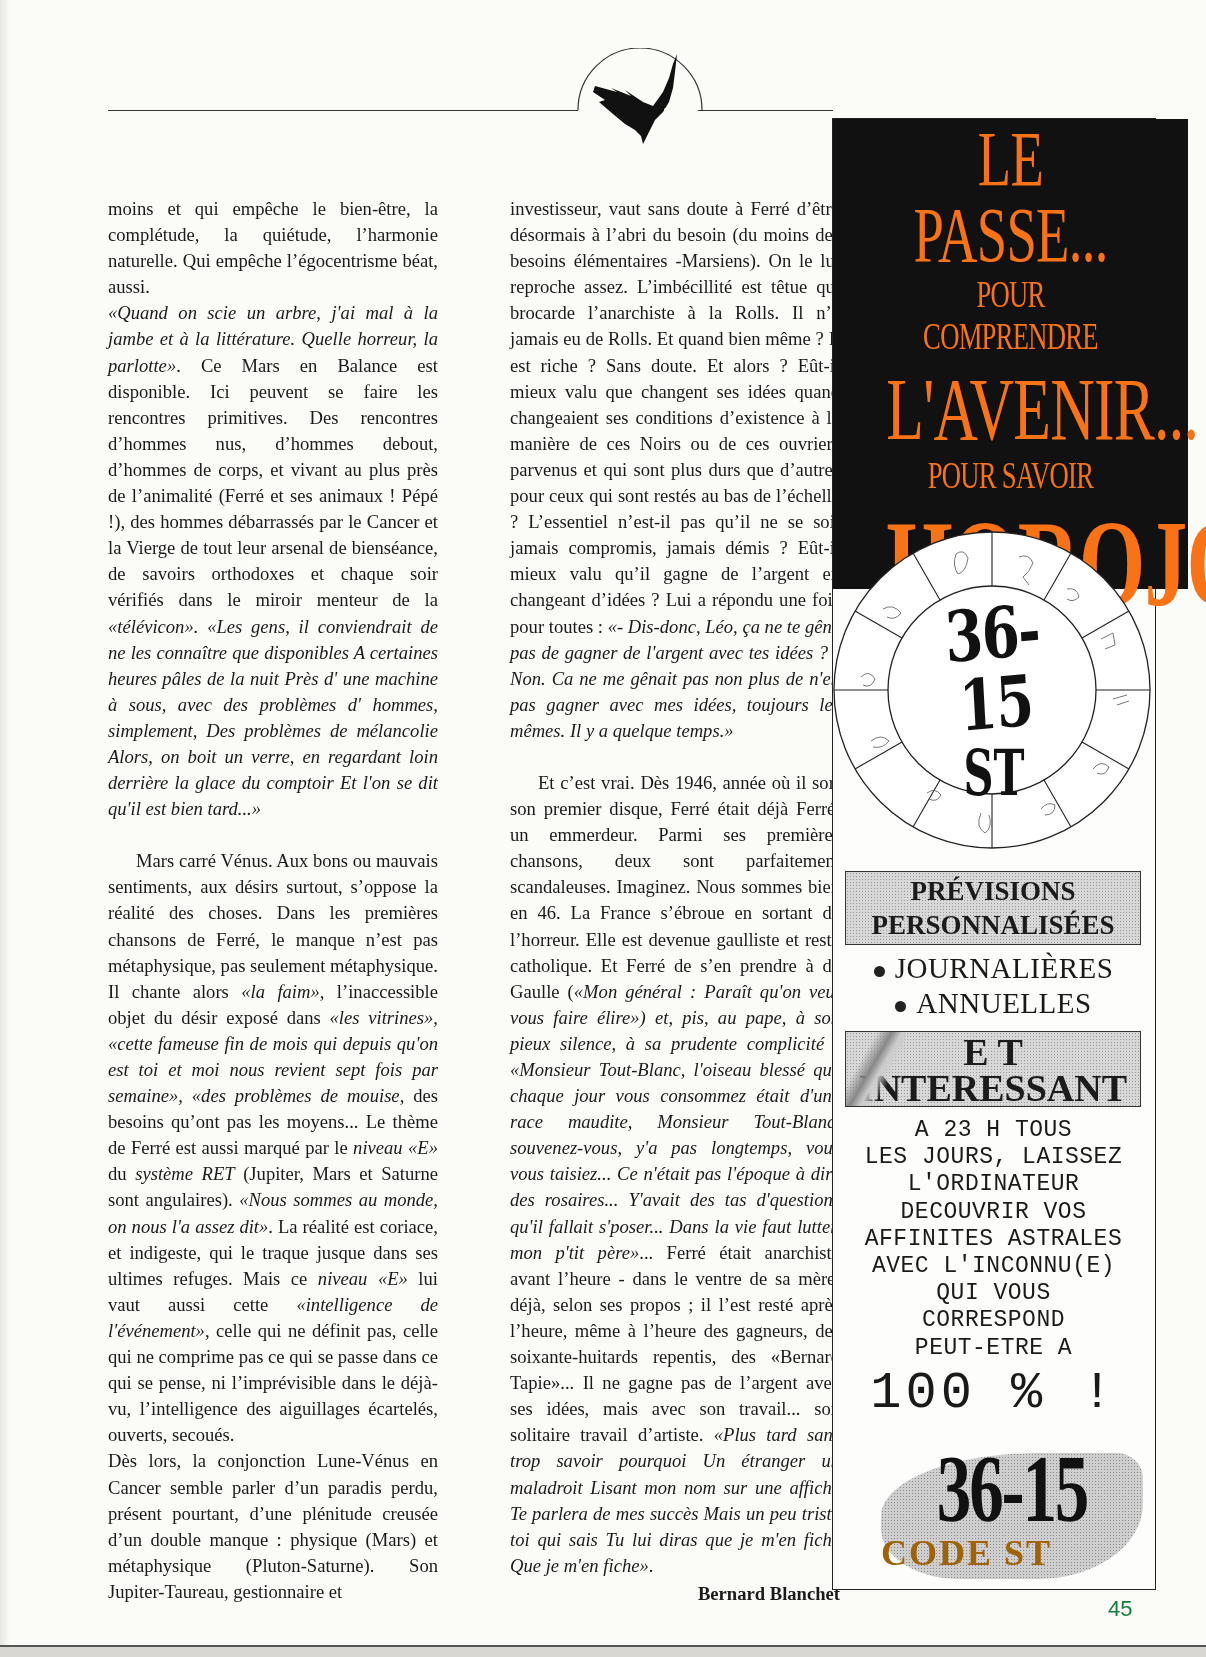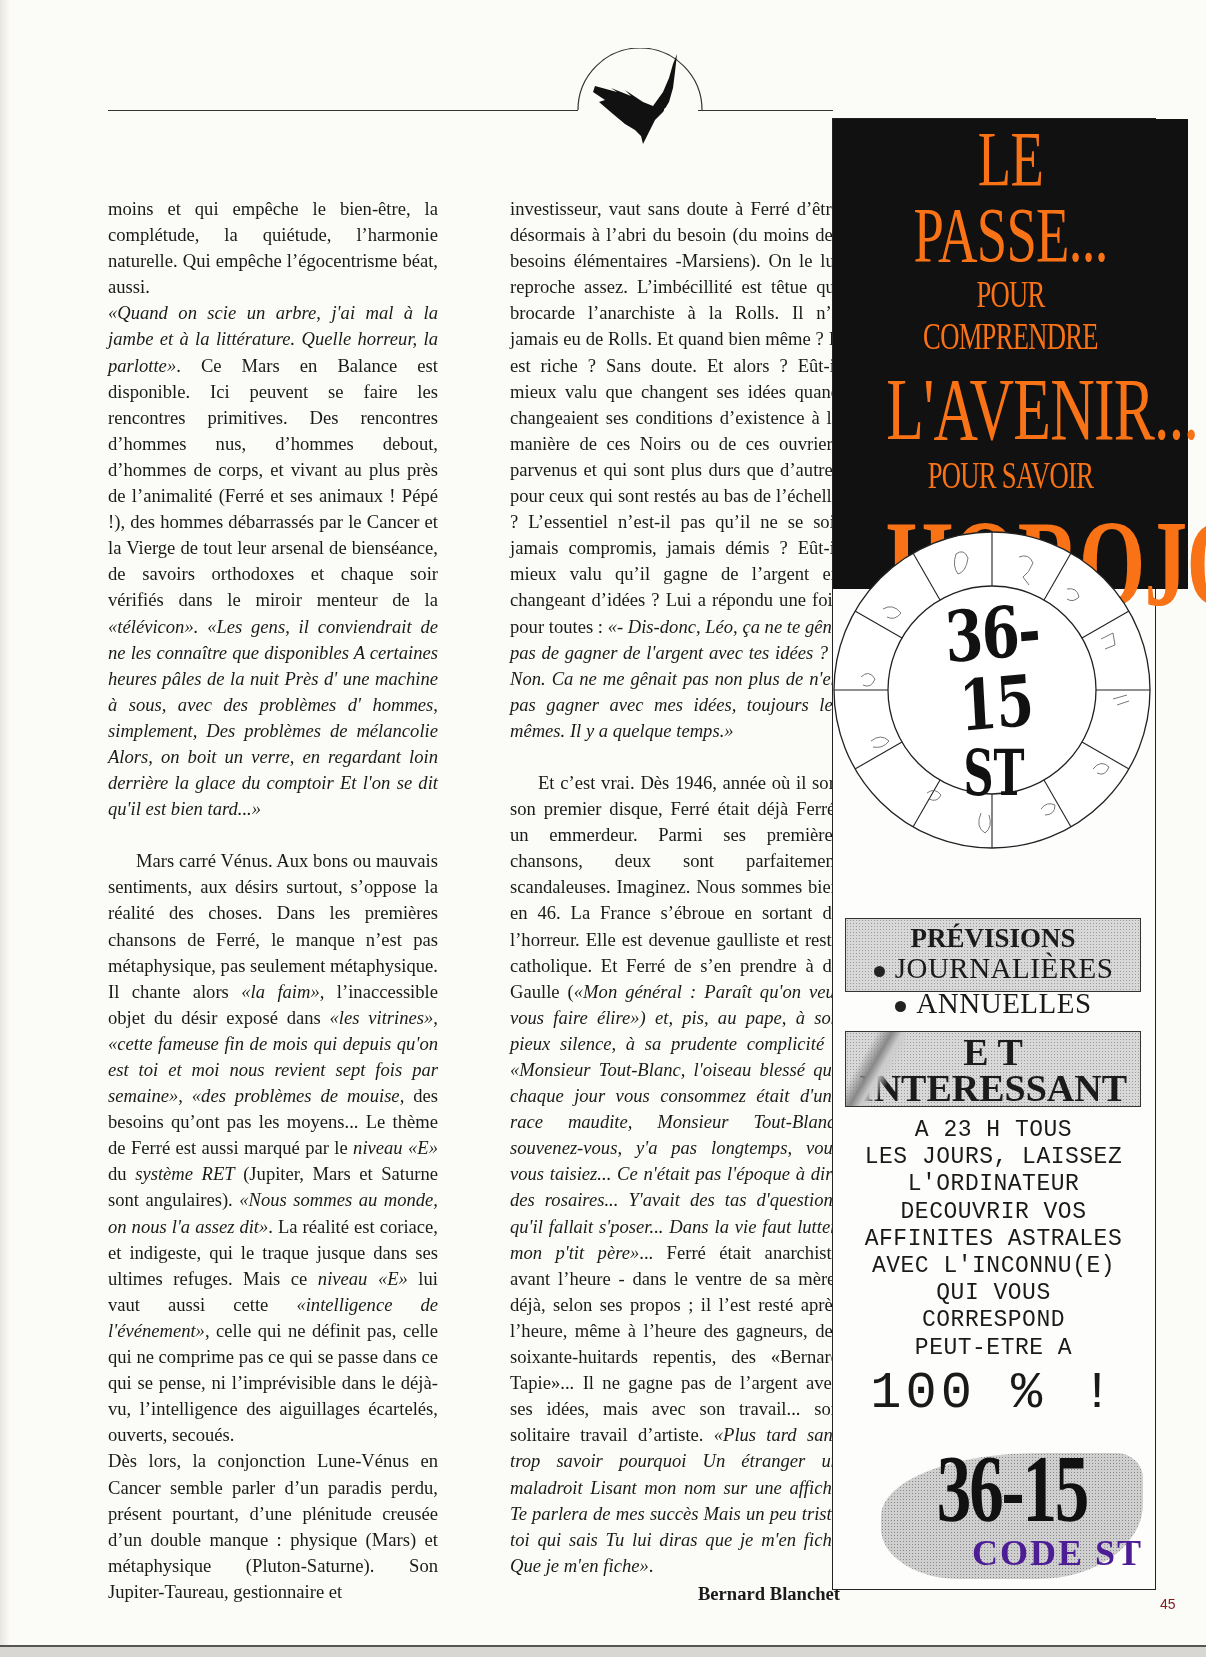--- a/index.html
+++ b/index.html
@@ -53,38 +53,38 @@
   .wheel-num { font-size: 70px; line-height: 70px; transform: scaleX(0.78) rotate(-4deg); display: block; letter-spacing: -2px; }
   .wheel-st { font-size: 64px; line-height: 64px; transform: scaleX(0.65); display: block; margin-top: 2px; }
   .box-grey {
     position: absolute; left: 12px; width: 296px; box-sizing: border-box;
     border: 1.5px solid #333;
     background-color: #d8d8d8;
     background-image: radial-gradient(#9a9a9a 0.8px, transparent 0.9px);
     background-size: 3px 3px;
     text-align: center; font-weight: bold; color: #1b1b1b;
   }
-  .box-prev { top: 752px; height: 74px; font-size: 27px; line-height: 34px; padding-top: 2px; margin-top: 47px; }
+  .box-prev { top: 752px; height: 74px; font-size: 27px; line-height: 34px; padding-top: 2px; }
   .bullets { position: absolute; left: 0; top: 832px; width: 321px; text-align: center; font-size: 29px; line-height: 35px; letter-spacing: 0.5px; }
   .bullet-dot { display: inline-block; width: 11px; height: 11px; border-radius: 50%; background: #222; vertical-align: middle; margin-right: 10px; }
   .box-et { top: 912px; height: 76px; font-size: 38px; line-height: 36px; padding-top: 2px; }
   .box-et .swoosh { position: absolute; left: 0; top: 0; width: 60px; height: 74px; background: linear-gradient(120deg, transparent 30%, #888 45%, #ccc 55%, transparent 70%); }
   .ad-body { position: absolute; left: 0; top: 998px; width: 321px; text-align: center; font-size: 23px; line-height: 27.2px; letter-spacing: 0.5px; font-family: Liberation Mono, monospace; }
   .ad-pct { font-size: 52px; line-height: 64px; letter-spacing: 4px; }
   .code-block { position: absolute; left: 48px; top: 1322px; width: 270px; height: 140px; }
   .code-swoosh {
     position: absolute; left: 0; top: 12px; width: 262px; height: 126px;
     background-color: #cfcfcf;
     background-image: radial-gradient(#888 0.8px, transparent 0.9px);
     background-size: 3px 3px;
     border-radius: 60% 10% 40% 30% / 50% 20% 60% 40%;
   }
   .code-num { position: absolute; left: 0; top: 0; width: 262px; text-align: center; font-size: 96px; line-height: 96px; font-weight: bold; transform: scaleX(0.72); color: #111; letter-spacing: -3px; }
-  .code-st { position: absolute; left: 0; top: 92px; width: 262px; text-align: right; font-size: 36px; line-height: 40px; font-weight: bold; color: #4c1d95; letter-spacing: 2px; }
-  .page-number { position: absolute; left: 1160px; top: 1596px; font-family: "Liberation Sans", sans-serif; font-size: 14px; color: #7f1d1d; }
+  .code-st { position: absolute; left: 0; top: 92px; width: 262px; text-align: left; font-size: 36px; line-height: 40px; font-weight: bold; color: #a16207; letter-spacing: 2px; }
+  .page-number { position: absolute; left: 1108px; top: 1596px; font-family: "Liberation Sans", sans-serif; font-size: 22px; color: #15803d; }
 </style>
 </head>
 <body>
 
 <div class="page-left-edge"></div>
 
 <div class="rule rule-left"></div>
 <div class="rule rule-right"></div>
 
 <svg class="emblem" viewBox="0 0 130 110">
@@ -148,20 +148,21 @@
       <path d="M52 80 q10 -6 18 4 q-6 8 -14 4"></path>
     </g>
   </svg>
   <div class="wheel-center">
     <span class="wheel-num">36-15</span>
     <span class="wheel-st">ST</span>
   </div>
 
   <div class="box-grey box-prev">
     <div>PRÉVISIONS</div>
+    <div>PERSONNALISÉES</div>
   </div>
 
   <div class="bullets">
     <div><span class="bullet-dot"></span><span>JOURNALIÈRES</span></div>
     <div><span class="bullet-dot"></span><span>ANNUELLES</span></div>
   </div>
 
   <div class="box-grey box-et">
     <div class="swoosh"></div>
     <div>E T</div>

